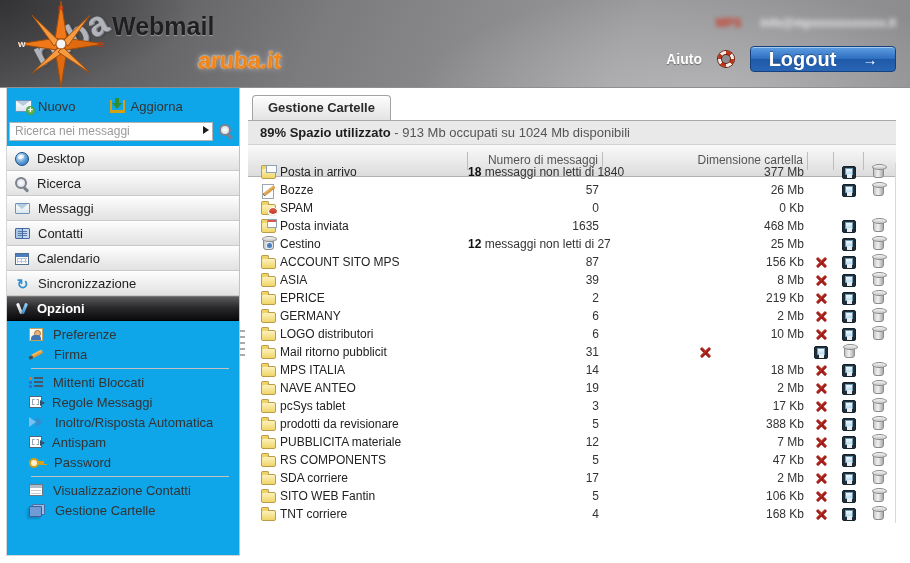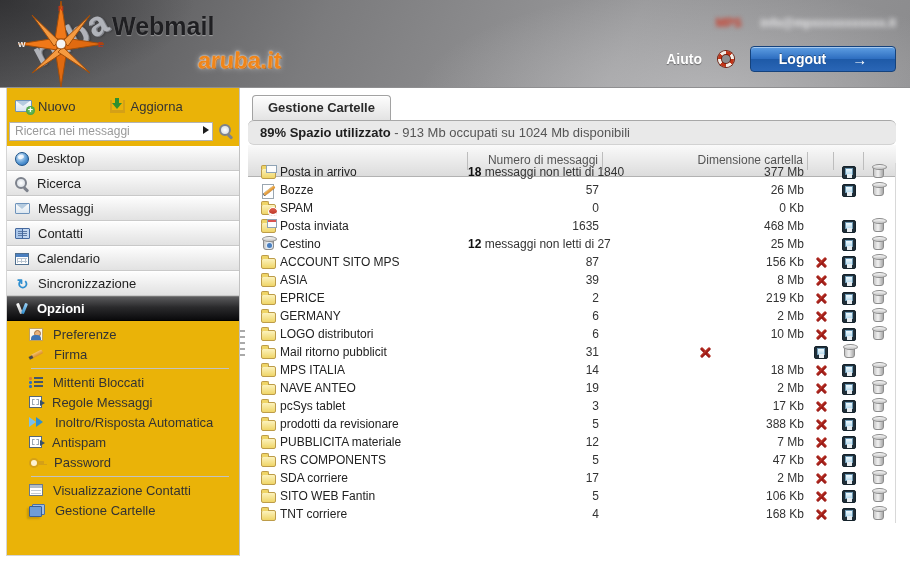--- a/index.html
+++ b/index.html
@@ -28,26 +28,26 @@
   .help-row { position:absolute; right:14px; top:46px; display:flex; align-items:center; gap:16px; }
   .help-label { color:#fff; font-weight:bold; font-size:14px; text-shadow:0 1px 1px rgba(0,0,0,.4); }
   .ic-lifering { display:inline-block; width:16px; height:16px; border-radius:50%;
     background:conic-gradient(#c23418 0 45deg,#f3eee7 45deg 90deg,#c23418 90deg 135deg,#f3eee7 135deg 180deg,#c23418 180deg 225deg,#f3eee7 225deg 270deg,#c23418 270deg 315deg,#f3eee7 315deg 360deg);
     box-shadow:0 0 0 1px #6e1d0c; position:relative; }
   .ic-lifering::before { content:""; position:absolute; inset:4px; border-radius:50%; background:#8d8d8f; box-shadow:0 0 0 1px #6e1d0c; }
   .logout-btn { display:flex; align-items:center; justify-content:center; gap:26px;
     width:146px; height:26px; border-radius:4px; cursor:pointer;
     background:linear-gradient(#5f9fe3,#2f6fc1 48%,#1e5aa8 52%,#2a66b6);
     border:1px solid #15427c; box-shadow:inset 0 1px 0 rgba(255,255,255,.45); }
-  .logout-label { color:#fff; font-weight:bold; font-size:14px; text-shadow:0 -1px 0 rgba(0,0,0,.35); }
+  .logout-label { color:#fff; font-weight:bold; font-size:20px; text-shadow:0 -1px 0 rgba(0,0,0,.35); }
   .logout-arrow { color:#fff; font-weight:bold; font-size:15px; }
 
   
   .sidebar { position:absolute; left:6px; top:88px; width:234px; height:468px;
-    background:#eab308; border-left:1px solid #d5d5d5; border-right:1px solid #c2c2c2; border-bottom:1px solid #d5d5d5; }
+    background:#0ea5e9; border-left:1px solid #d5d5d5; border-right:1px solid #c2c2c2; border-bottom:1px solid #d5d5d5; }
   .toolbar { position:absolute; left:0; top:6px; width:100%; height:24px; display:flex; gap:34px; padding-left:8px; align-items:center; }
   .tool-item { display:flex; align-items:center; gap:6px; cursor:pointer; font-size:13px; color:#333; }
   .search-row { position:absolute; left:0; top:33px; width:100%; display:flex; align-items:center; gap:6px; padding-left:2px; }
   .search-wrap { position:relative; width:204px; }
   .search-input { width:204px; height:19px; border:1px solid #b3b3b3; font-size:12px; padding:0 16px 0 5px;
     font-family:"Liberation Sans",sans-serif; color:#444; }
   .search-input::placeholder { color:#9a9a9a; }
   .search-caret { position:absolute; right:4px; top:5px; width:0; height:0;
     border-left:6px solid #1c1c1c; border-top:4.5px solid transparent; border-bottom:4.5px solid transparent; cursor:pointer; }
 
@@ -64,21 +64,21 @@
   .sub-divider { height:1px; background:#c2c2c2; margin:4px 10px 3px 24px; }
   .resize-dots { position:absolute; left:240px; top:330px; width:5px; height:26px;
     background:repeating-linear-gradient(180deg,#aaa 0 2px,transparent 2px 6px); cursor:col-resize; }
 
   
   .main { position:absolute; left:248px; top:88px; width:648px; height:475px; background:#fff; }
   .tab { position:absolute; left:4px; top:7px; padding:4px 15px 5px; font-size:13px; font-weight:bold; color:#2a2a2a;
     background:linear-gradient(#fdfdfd,#e3e3e3); border:1px solid #a2a2a2; border-bottom:none;
     border-radius:4px 4px 0 0; cursor:pointer; z-index:2; box-shadow:inset 0 1px 0 #fff; }
   .storage-bar { position:absolute; left:0; top:32px; width:648px; height:25px; background:#e9e9e9;
-    border-top:1px solid #a8a8a8; border-bottom:1px solid #d2d2d2; line-height:24px; padding-left:12px; font-size:13px; color:#555;border-radius:6px; }
+    border-top:1px solid #a8a8a8; border-bottom:1px solid #d2d2d2; line-height:24px; padding-left:12px; font-size:13px; color:#555; }
   .storage-bold { font-weight:bold; color:#1e1e1e; }
 
   .grid-cols { display:grid; grid-template-columns:10px 20px 190px 135px 205px 26px 30px 28px; align-items:center; }
   .thead { position:absolute; left:0; top:57px; width:648px; height:32px;
     background:linear-gradient(#fafafa,#dcdcdc); border-bottom:1px solid #b2b2b2; font-size:12px; color:#555; }
   .thead .hc { height:18px; line-height:17px; }
   .hc-sep { border-right:1px solid #bdbdbd; }
   .right { text-align:right; padding-right:4px; }
   .tbody { position:absolute; left:0; top:75px; width:648px; border-right:1px solid #d8d8d8; }
   .trow { height:18px; font-size:12px; color:#333; }

